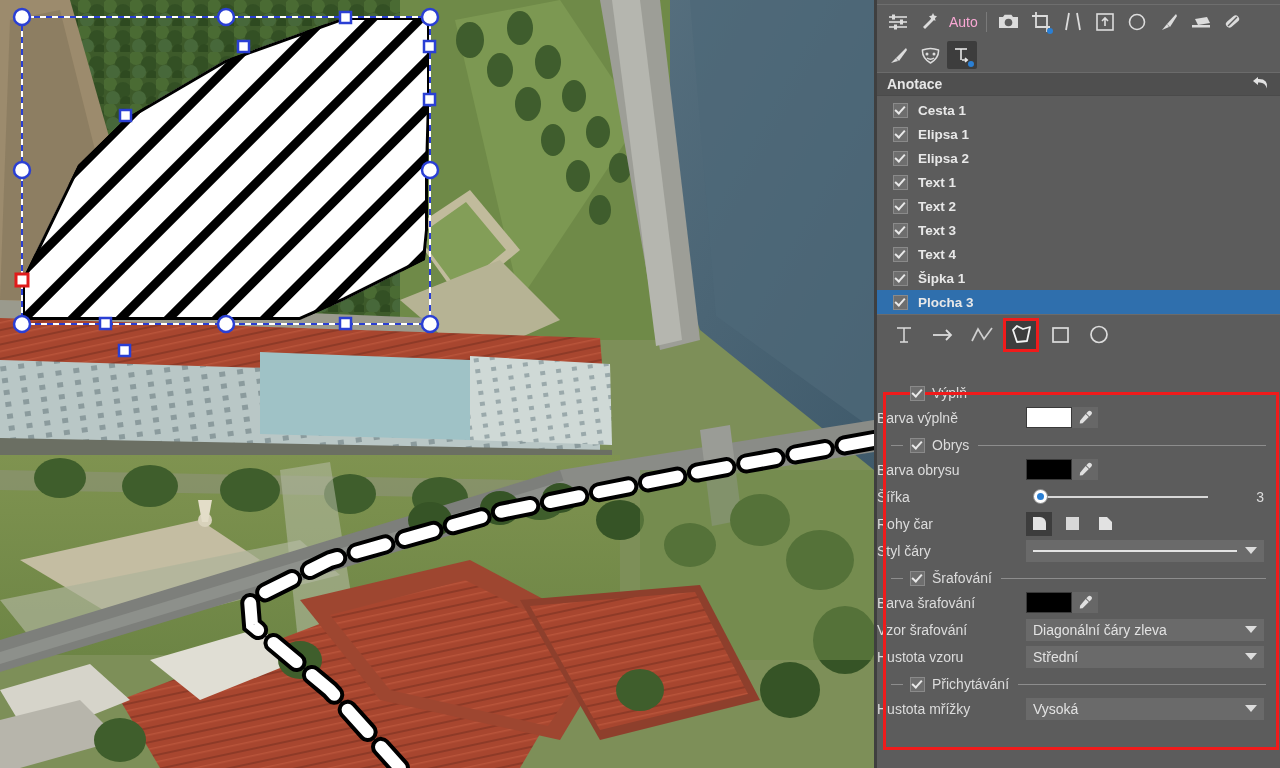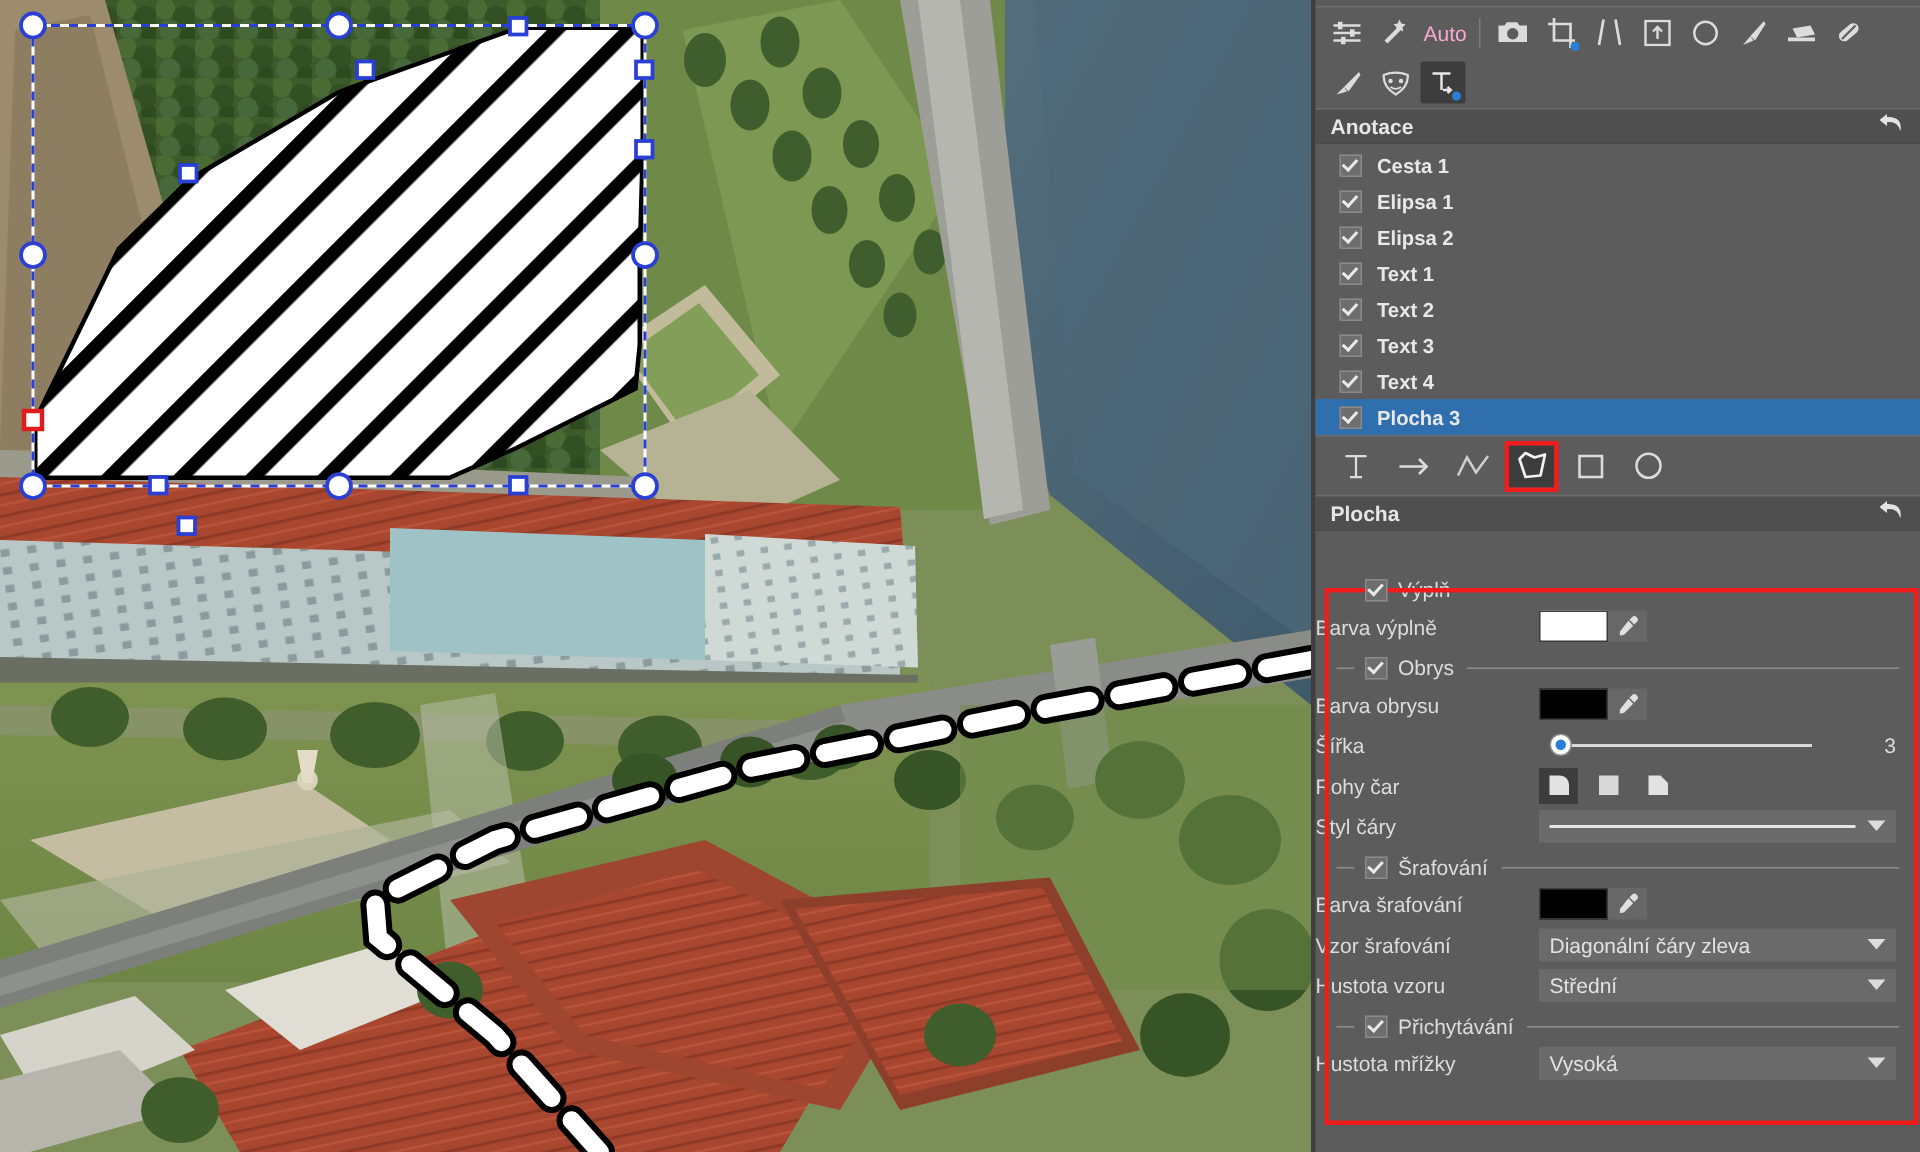--- a/index.html
+++ b/index.html
@@ -397,20 +397,24 @@
           <span class="lbl">Text 2</span>
         </div>
         <div class="list-row">
           <span class="cbx on"></span>
           <span class="lbl">Text 3</span>
         </div>
         <div class="list-row">
           <span class="cbx on"></span>
           <span class="lbl">Text 4</span>
         </div>
+        <div class="list-row">
+          <span class="cbx on"></span>
+          <span class="lbl">Šipka 1</span>
+        </div>
         <div class="list-row sel">
           <span class="cbx on"></span>
           <span class="lbl">Plocha 3</span>
         </div>
       </div>
 
     <div class="toolrow2">
       <div class="t2">
         <svg width="20" height="19" viewBox="0 0 20 19">
           <g stroke="#dcdcdc" stroke-width="1.5" fill="none">
@@ -443,28 +447,20 @@
           <rect x="2" y="2" width="15" height="14" fill="none" stroke="#dcdcdc" stroke-width="1.7"></rect>
         </svg>
       </div>
       <div class="t2">
         <svg width="20" height="19" viewBox="0 0 20 19">
           <circle cx="10" cy="9.5" r="8" fill="none" stroke="#dcdcdc" stroke-width="1.7"></circle>
         </svg>
       </div>
     </div>
 
-    <div class="sec-head">
-      <span class="t">Plocha</span>
-      <span>
-        <svg width="18" height="15" viewBox="0 0 18 15">
-          <path d="M6 2 L1 6 L6 10 V7.5 q7-1 9 6 q1.5-10 -9-9.5 Z" fill="#e2e2e2"></path>
-        </svg>
-      </span>
-    </div>
 
     <div id="props">
       <div class="redbox"></div>
 
       <div class="grp" style="margin-top:28px;">
         <span class="dash"></span>
         <span class="cbx on"></span>
         <span class="gl">Výplň</span>
         <span class="line"></span>
       </div>

